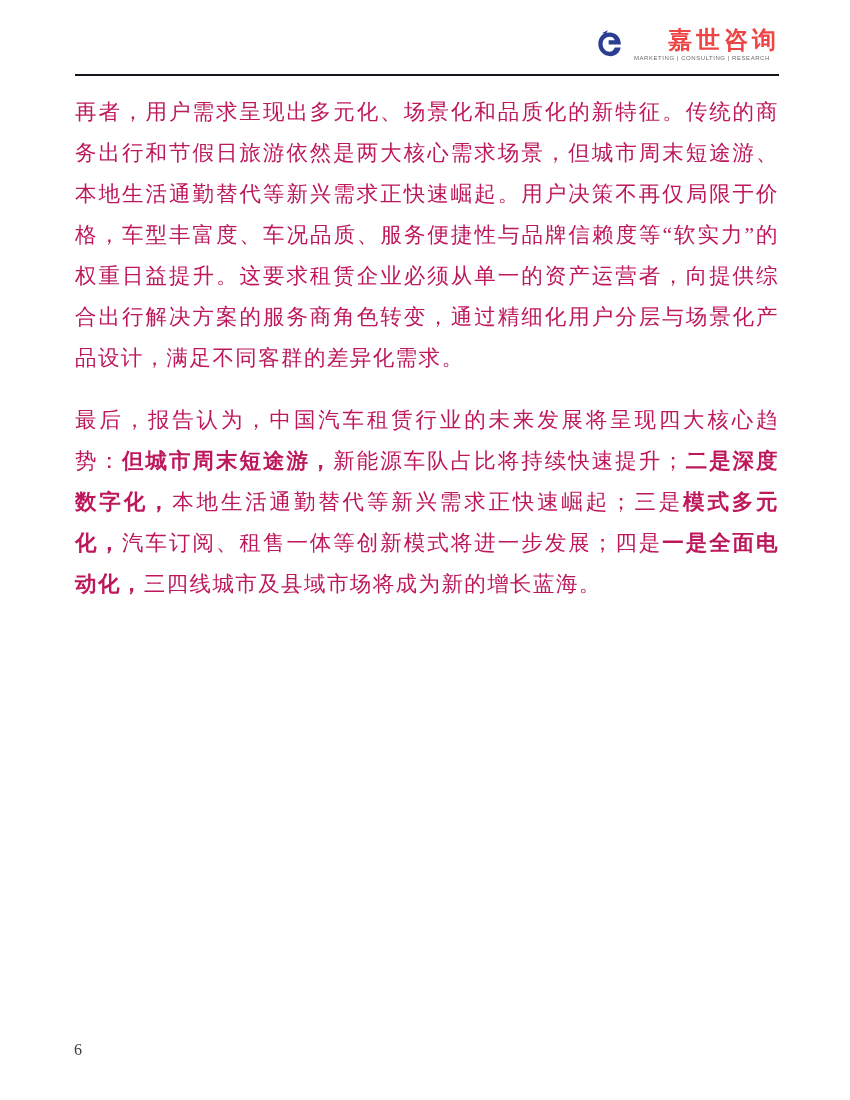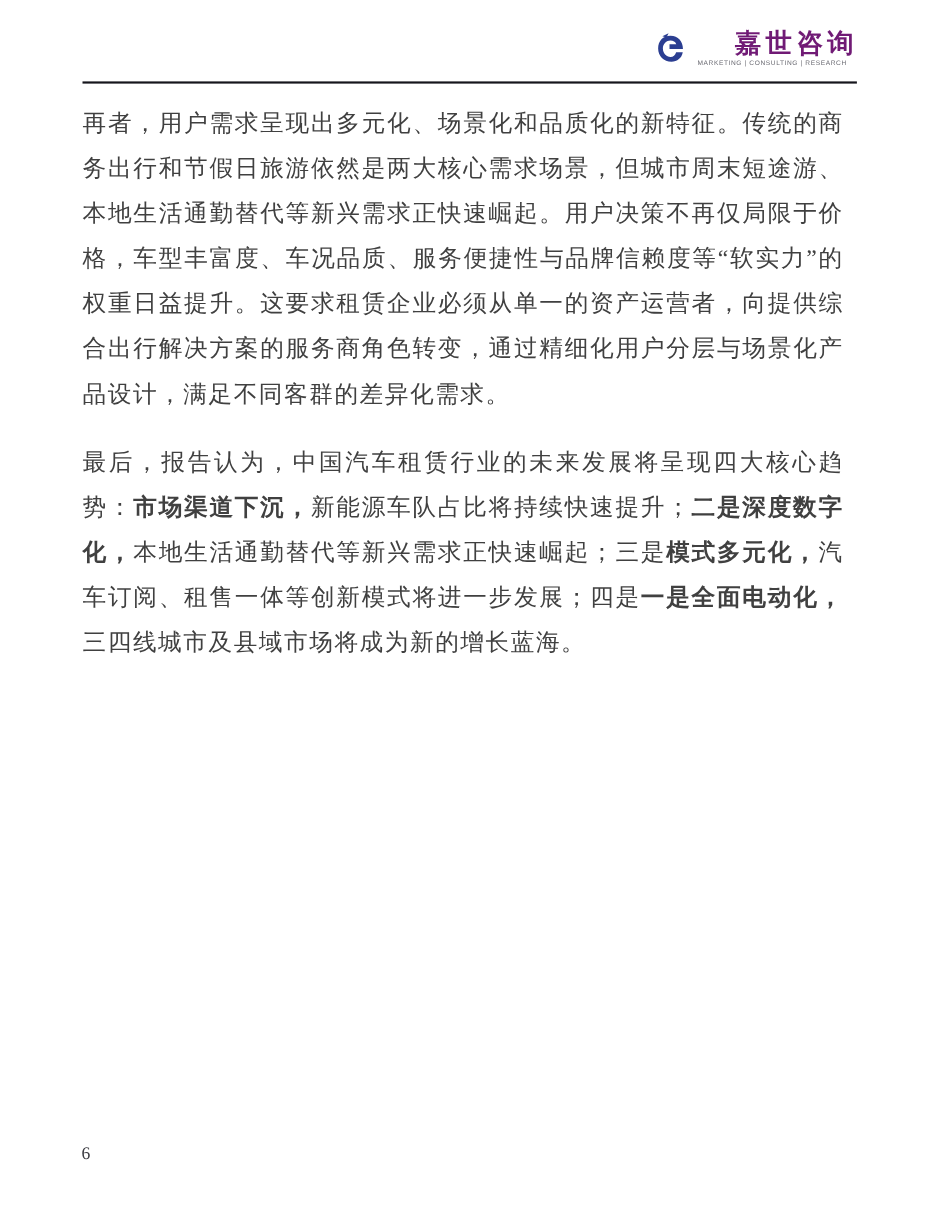--- a/index.html
+++ b/index.html
@@ -31,21 +31,21 @@
   }
   .logo-textblock {
     display: flex;
     flex-direction: column;
   }
   .logo-name {
     font-family: "Liberation Sans", "DejaVu Sans", sans-serif;
     font-size: 24px;
     font-weight: 700;
     letter-spacing: 4px;
-    color: #701a75;
+    color: #ef4444;
     line-height: 26px;
     white-space: nowrap;
     margin-left: 34px;
   }
   .logo-tagline {
     font-family: "Liberation Sans", "DejaVu Sans", sans-serif;
     font-size: 6px;
     letter-spacing: 0.55px;
     color: #6a6a72;
     margin-top: 2px;
@@ -65,24 +65,24 @@
   .doc-body {
     position: absolute;
     top: 92px;
     left: 75px;
     width: 704px;
   }
   .para {
     font-size: 21.5px;
     line-height: 41px;
     letter-spacing: 1.4px;
-    color: #404040;
+    color: #be185d;
     text-align: justify;
     text-justify: inter-character;
-    margin: 0 12px 21px 0;
+    margin: 0 0 21px 0;
   }
   .para .bold {
     font-weight: 700;
   }
   
   .page-number {
     position: absolute;
     left: 74px;
     bottom: 41px;
     font-size: 16px;
@@ -103,18 +103,18 @@
     <span class="logo-textblock">
       <span class="logo-name">嘉世咨询</span>
       <span class="logo-tagline">MARKETING  |  CONSULTING  |  RESEARCH</span>
     </span>
   </div>
   <hr class="header-rule">
 </header>
 
 <main class="doc-body">
   <p class="para"><span>再者，用户需求呈现出多元化、场景化和品质化的新特征。传统的商务出行和节假日旅游依然是两大核心需求场景，但城市周末短途游、本地生活通勤替代等新兴需求正快速崛起。用户决策不再仅局限于价格，车型丰富度、车况品质、服务便捷性与品牌信赖度等“软实力”的权重日益提升。这要求租赁企业必须从单一的资产运营者，向提供综合出行解决方案的服务商角色转变，通过精细化用户分层与场景化产品设计，满足不同客群的差异化需求。</span></p>
-  <p class="para"><span>最后，报告认为，中国汽车租赁行业的未来发展将呈现四大核心趋势：</span><span class="bold">市场渠道下沉，</span><span>新能源车队占比将持续快速提升；</span><span class="bold">二是深度数字化，</span><span>本地生活通勤替代等新兴需求正快速崛起；三是</span><span class="bold">模式多元化，</span><span>汽车订阅、租售一体等创新模式将进一步发展；四是</span><span class="bold">一是全面电动化，</span><span>三四线城市及县域市场将成为新的增长蓝海。</span></p>
+  <p class="para"><span>最后，报告认为，中国汽车租赁行业的未来发展将呈现四大核心趋势：</span><span class="bold">但城市周末短途游，</span><span>新能源车队占比将持续快速提升；</span><span class="bold">二是深度数字化，</span><span>本地生活通勤替代等新兴需求正快速崛起；三是</span><span class="bold">模式多元化，</span><span>汽车订阅、租售一体等创新模式将进一步发展；四是</span><span class="bold">一是全面电动化，</span><span>三四线城市及县域市场将成为新的增长蓝海。</span></p>
 </main>
 
 <footer>
   <span class="page-number">6</span>
 </footer>
 
 </body></html>

